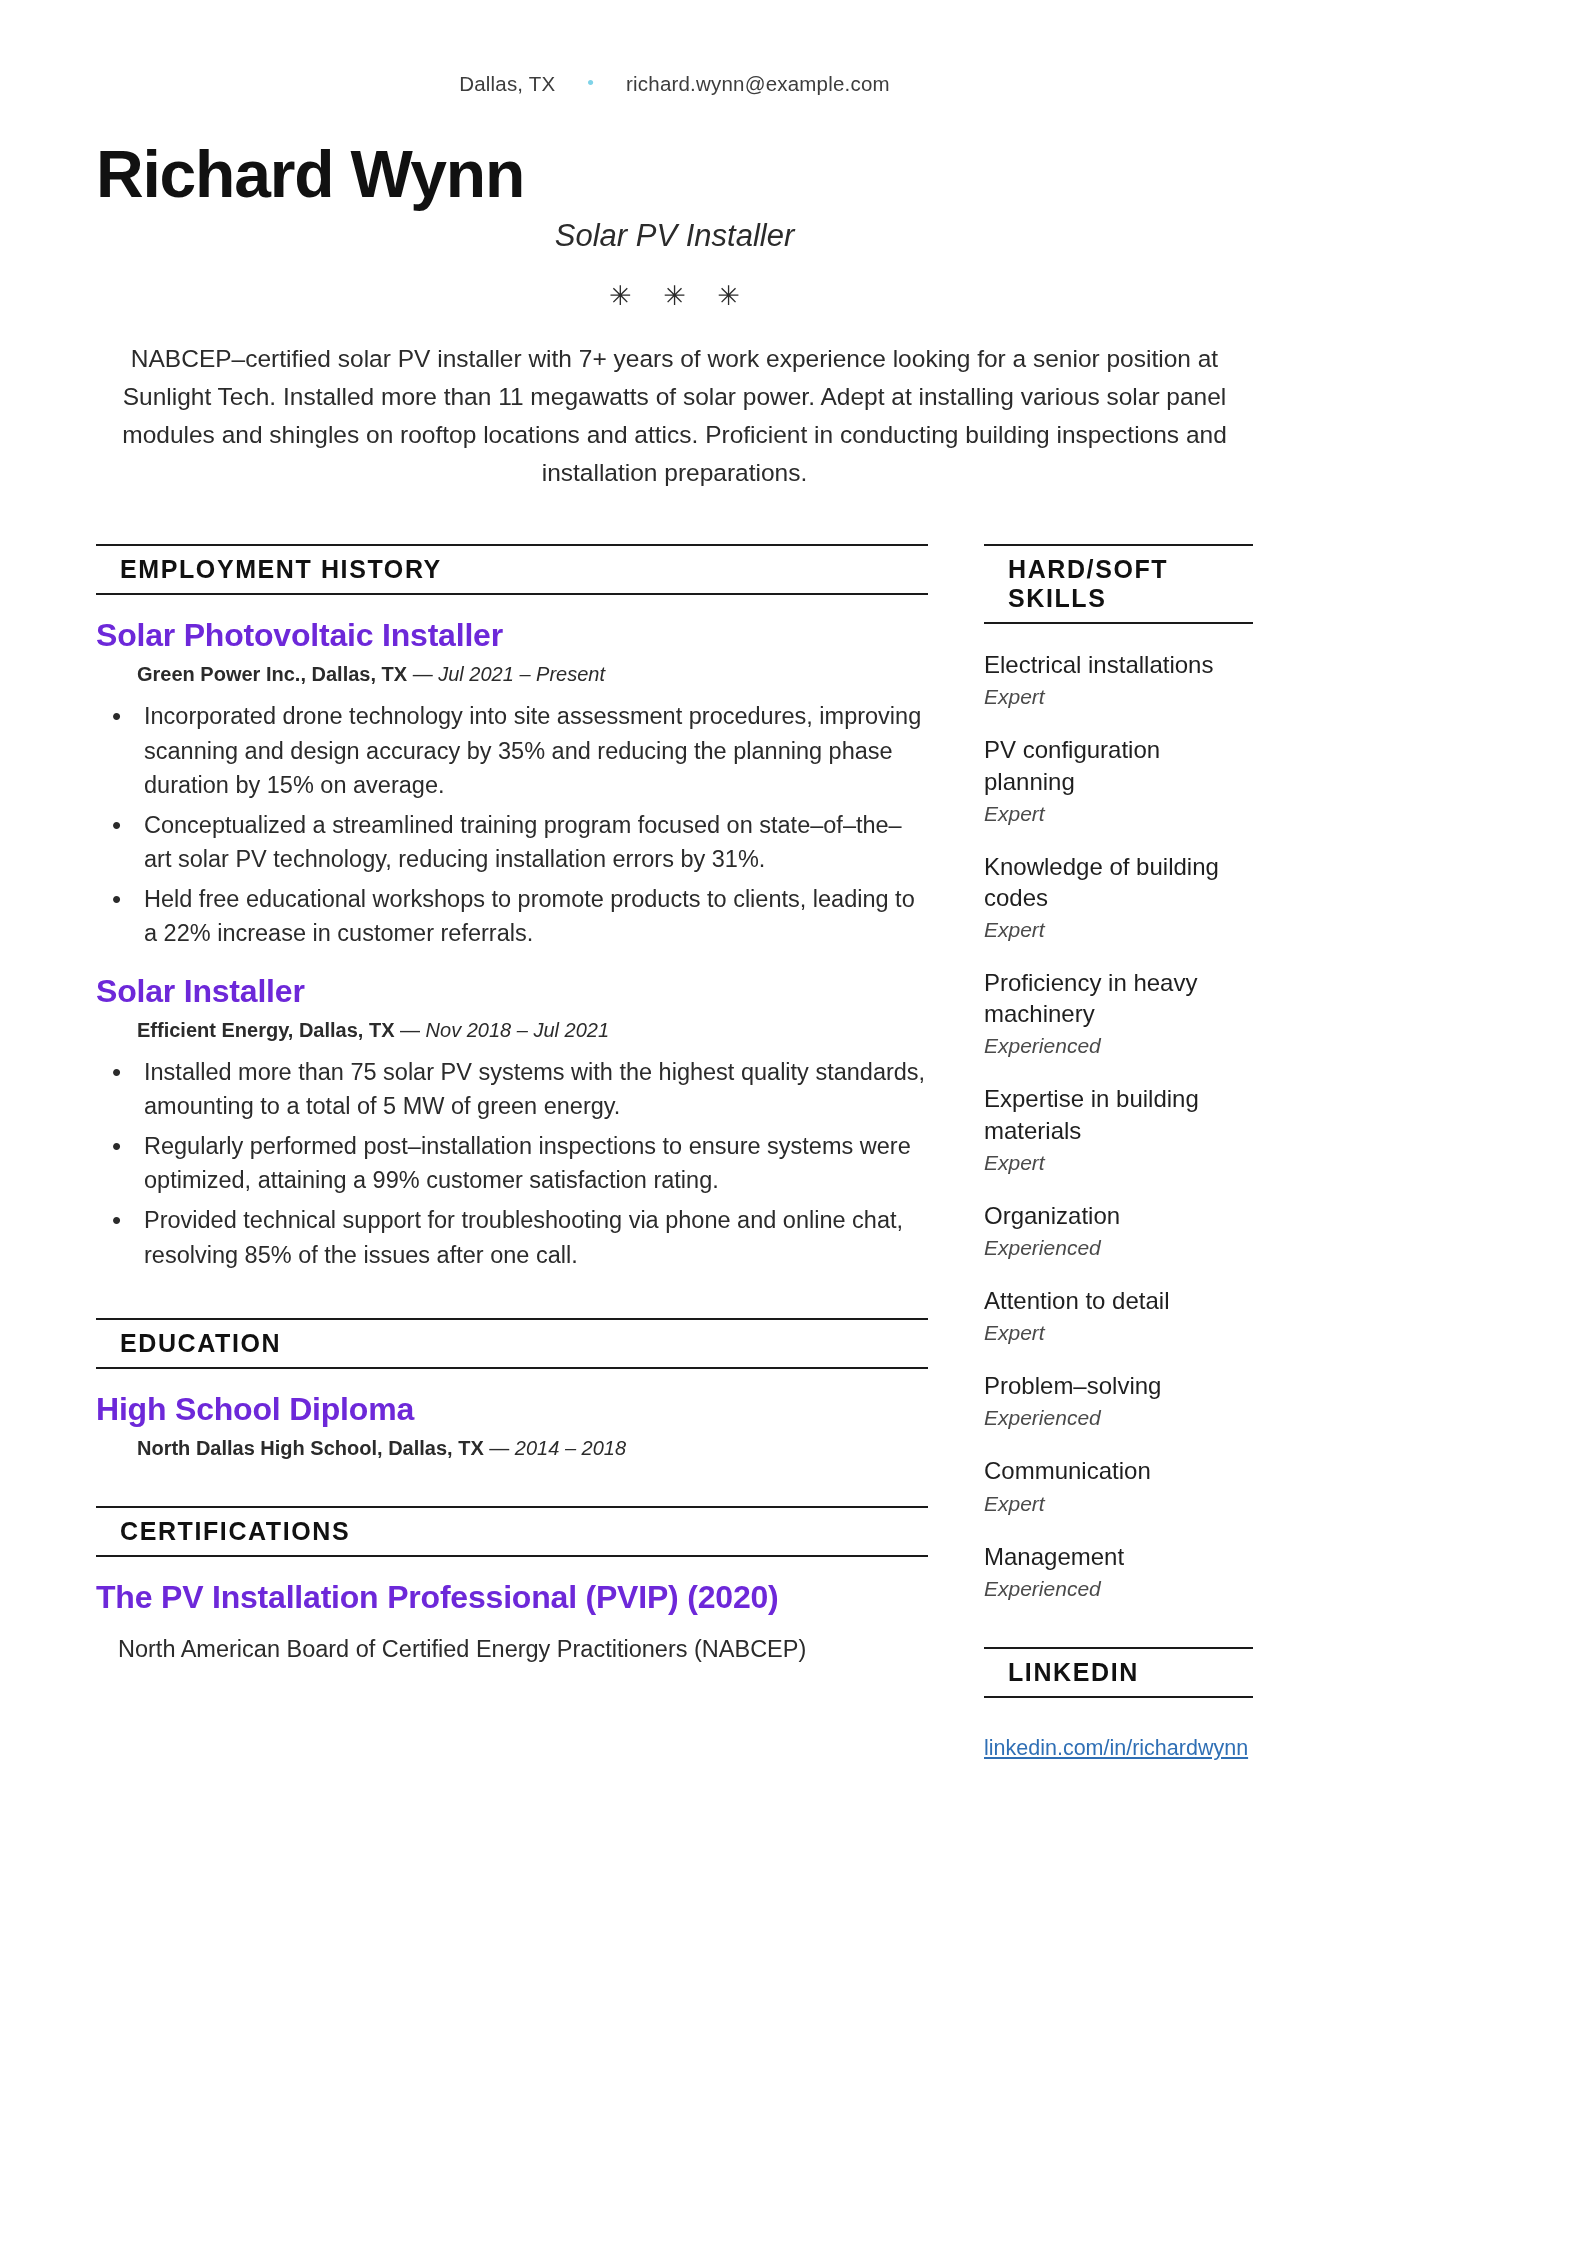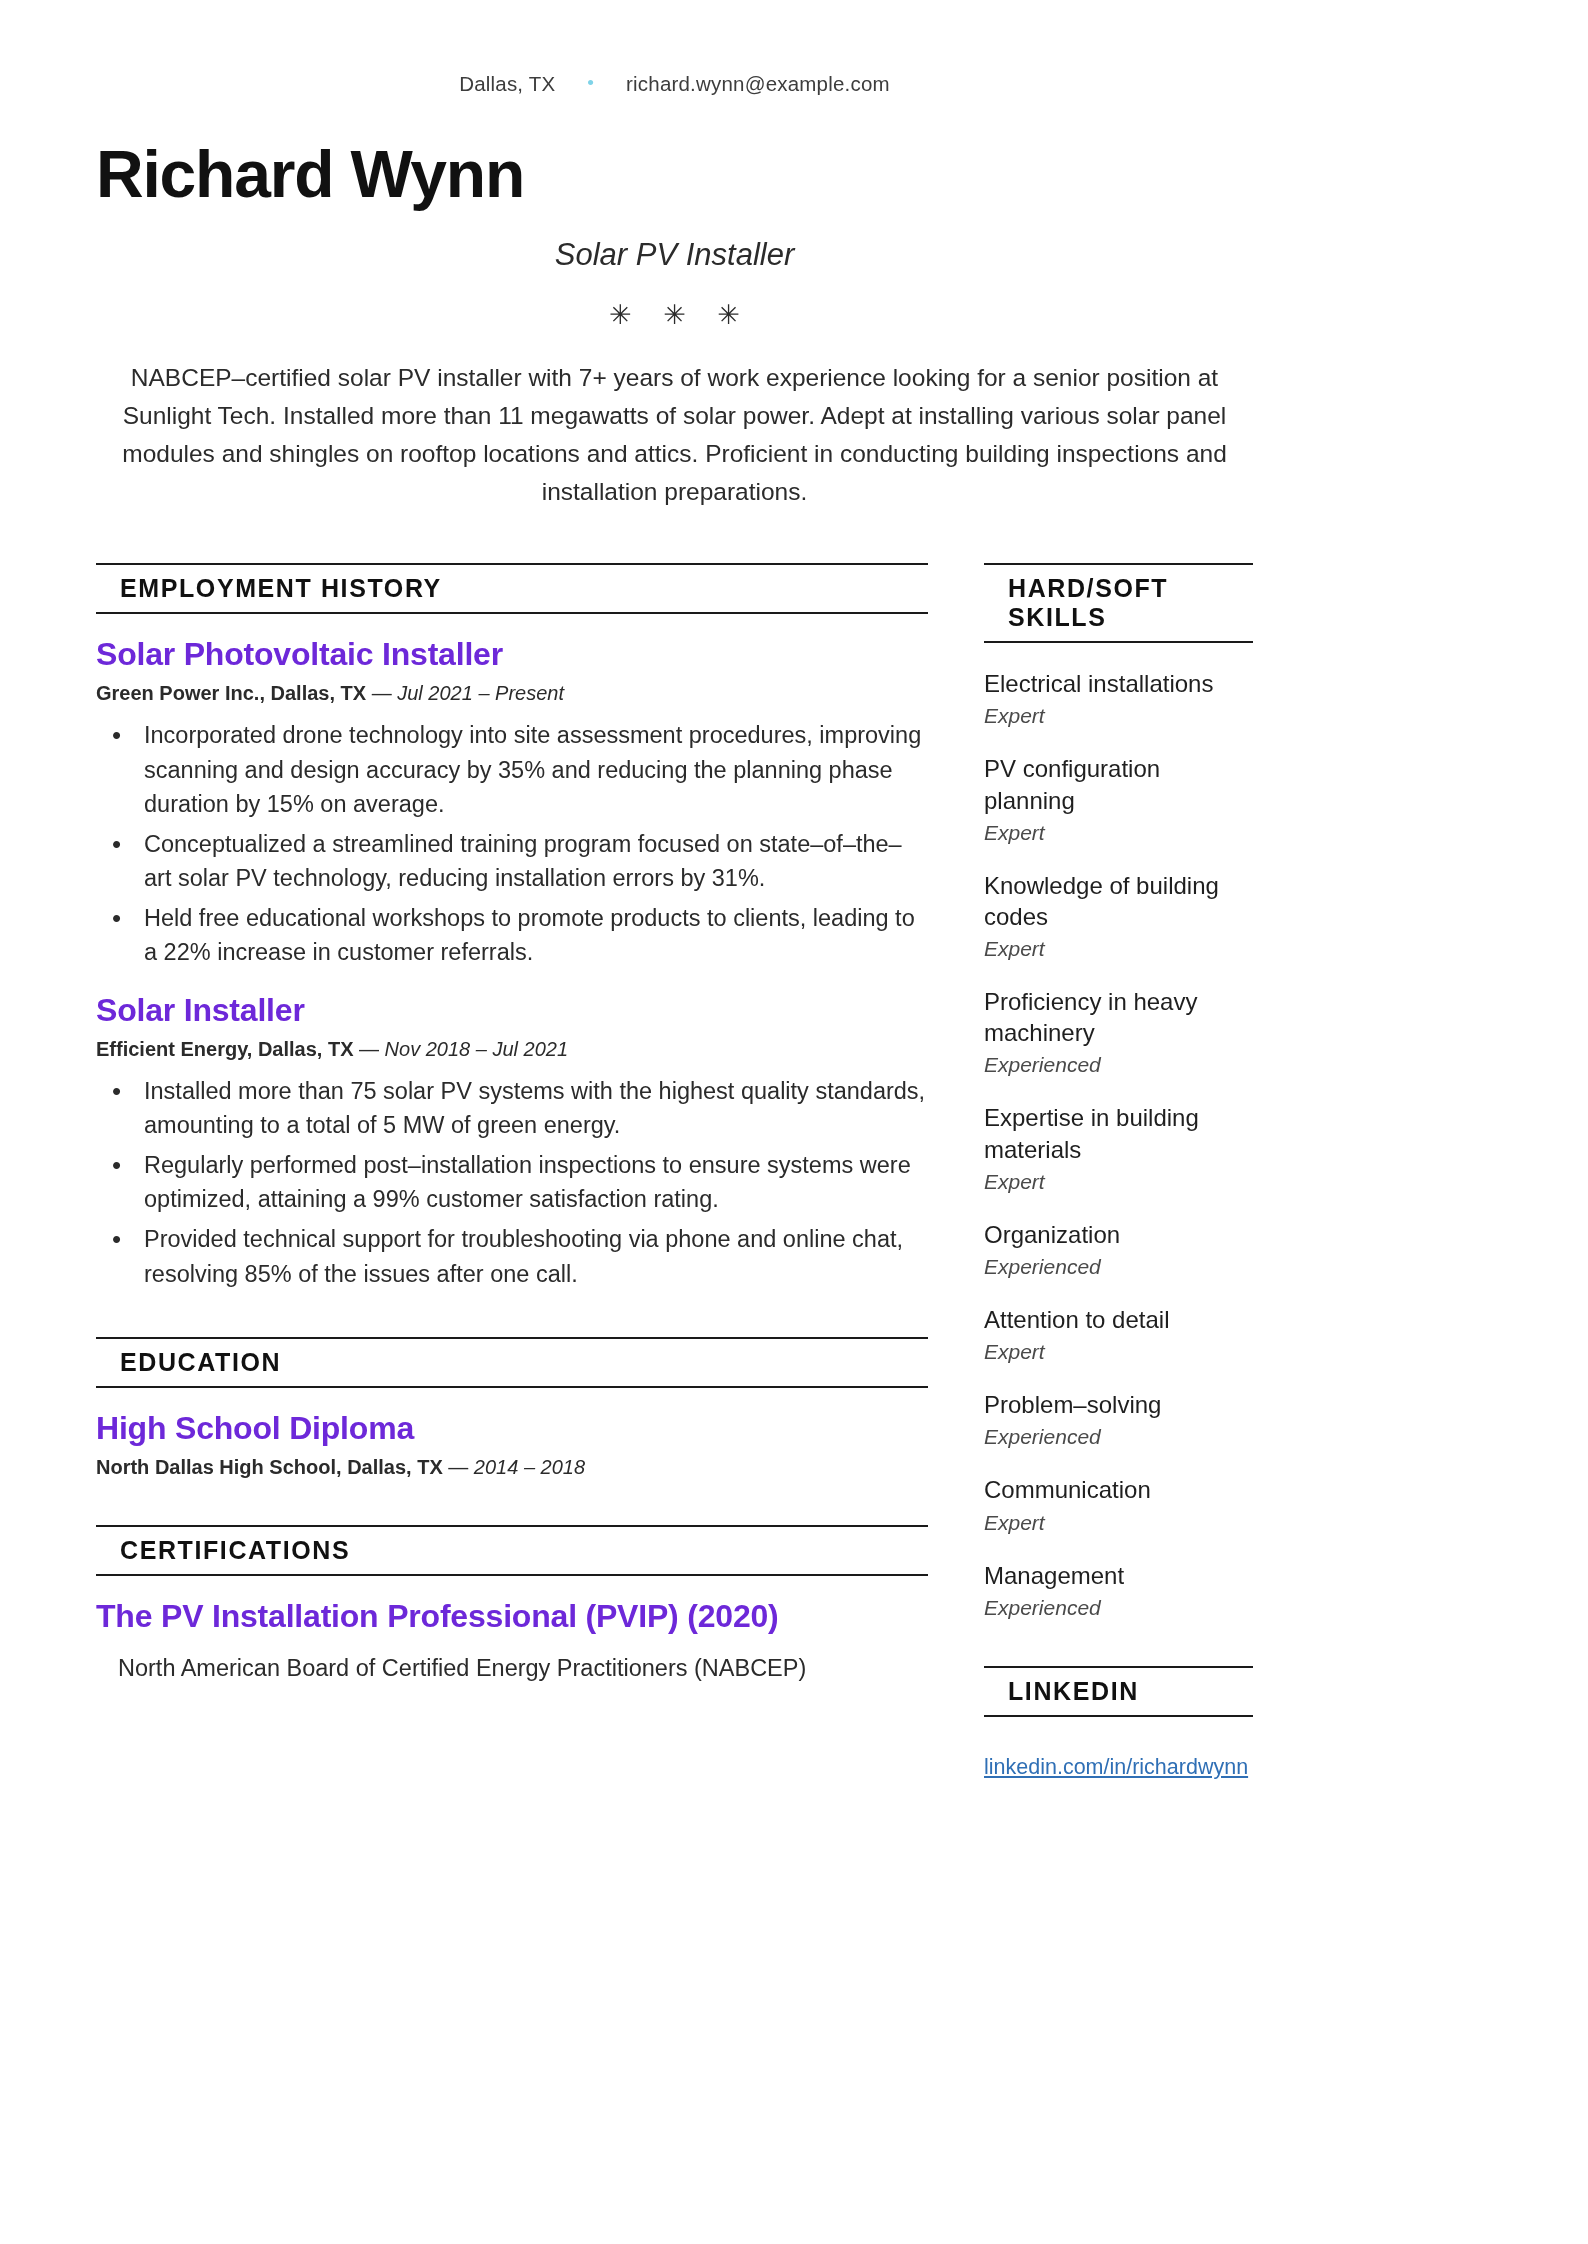--- a/index.html
+++ b/index.html
@@ -41,21 +41,21 @@
     letter-spacing: -1.2px;
     margin-top: 44px;
     line-height: 1.05;
     color: #111111;
   }
   .job-title {
     text-align: center;
     font-size: 31px;
     font-style: italic;
     color: #2b2b2b;
-    margin-top: 28px;
+    margin-top: 9px;
     font-weight: 400;
   }
   .asterisks {
     text-align: center;
     font-size: 27px;
     letter-spacing: 12px;
     color: #2b2b2b;
     margin-top: 26px;
     padding-left: 12px;
   }
@@ -93,20 +93,21 @@
   .entry-title {
     font-size: 32px;
     font-weight: 700;
     color: #6d28d9;
     letter-spacing: -0.2px;
   }
   .entry-meta {
     font-size: 20px;
     margin-top: 9px;
     color: #2b2b2b;
+    margin-left: 41px;
   }
   .entry-meta .org { font-weight: 700; }
   .entry-meta .dates { font-style: italic; }
 
   ul.bullets {
     margin: 13px 0 0 0;
     padding: 0;
     list-style: none;
   }
   ul.bullets li {

